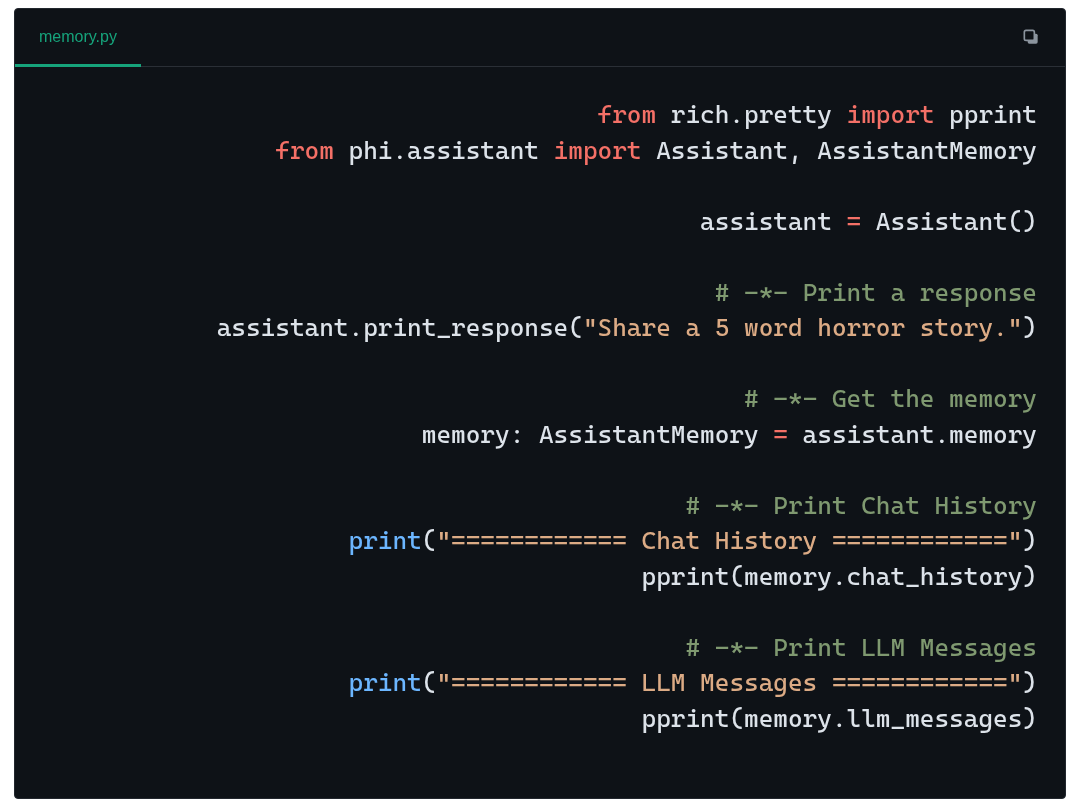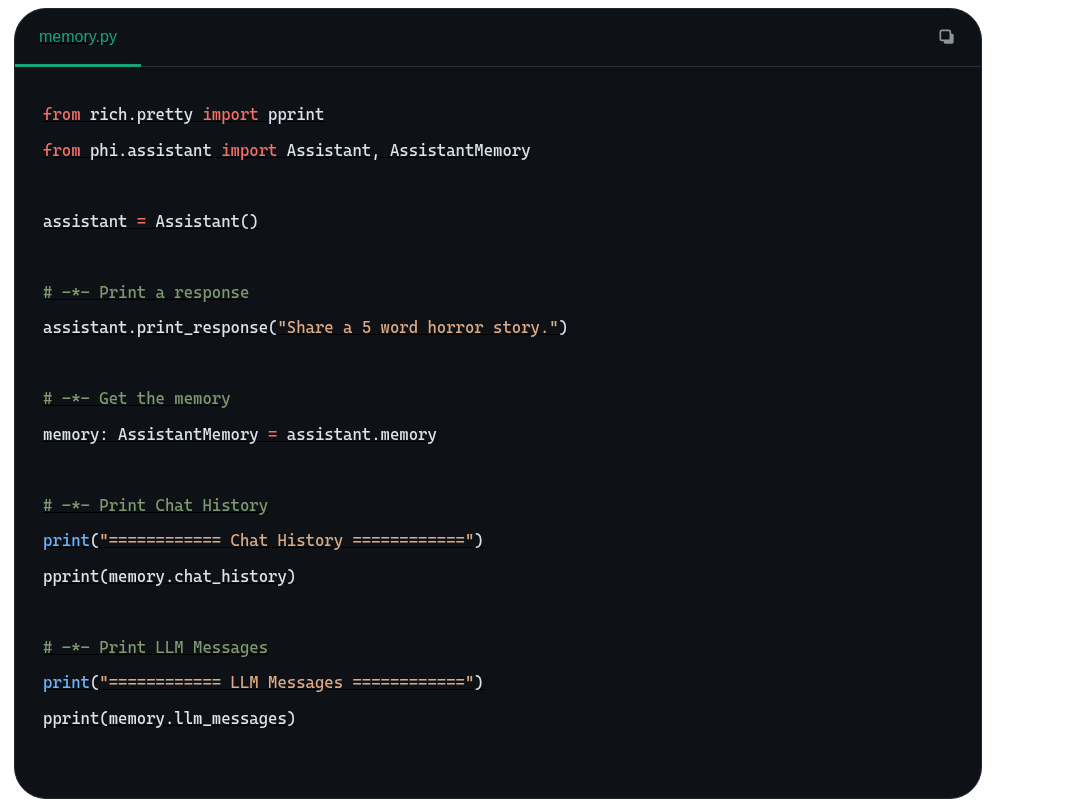--- a/index.html
+++ b/index.html
@@ -7,28 +7,27 @@
     background: #ffffff;
     width: 1080px;
     height: 807px;
     font-family: ui-monospace, "SF Mono", "Cascadia Mono", "Roboto Mono", Menlo, Consolas, monospace;
     display: flex;
     align-items: flex-start;
     justify-content: flex-start;
   }
   .frame {
     margin: 8px 14px;
-    width: 968px;
+    width: 1052px;
     height: 791px;
     background: #0e1217;
     border: 1px solid #22272e;
-    border-radius: 32px;
+    border-radius: 4px;
     overflow: hidden;
     position: relative;
-    text-decoration: underline;
   }
   .tabbar {
     height: 58px;
     border-bottom: 1px solid #2a2f36;
     display: flex;
     align-items: stretch;
     position: relative;
   }
   .tab {
     display: flex;
@@ -48,25 +47,26 @@
     width: 28px;
     height: 28px;
     display: flex;
     align-items: center;
     justify-content: center;
     color: #8b949e;
     cursor: pointer;
   }
   .code {
     padding: 30px 28px;
-    font-size: 16px;
+    font-size: 25px;
     line-height: 35.5px;
     color: #dde3ea;
     white-space: pre;
     font-variant-ligatures: none;
+    text-align: right;
   }
   .tok-kw   { color: #f47067; }  
   .tok-mod  { color: #dde3ea; }  
   .tok-name { color: #dde3ea; }  
   .tok-cmt  { color: #7f9970; }  
   .tok-str  { color: #dcab85; }  
   .tok-fn   { color: #6cb6ff; }  
   .tok-op   { color: #f47067; }  
   .tok-punc { color: #dde3ea; }  
 </style>

